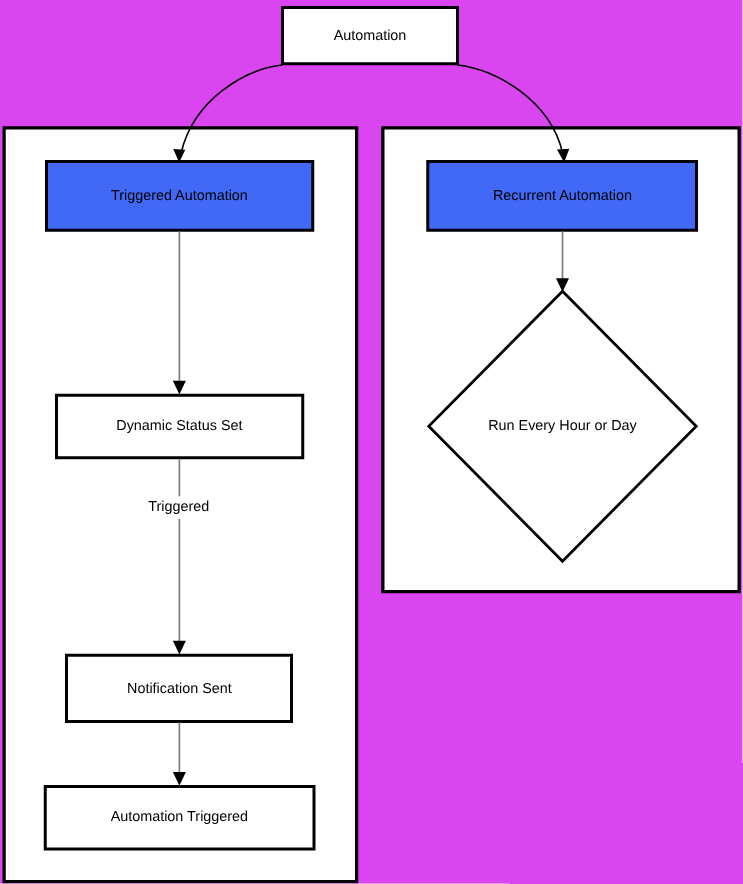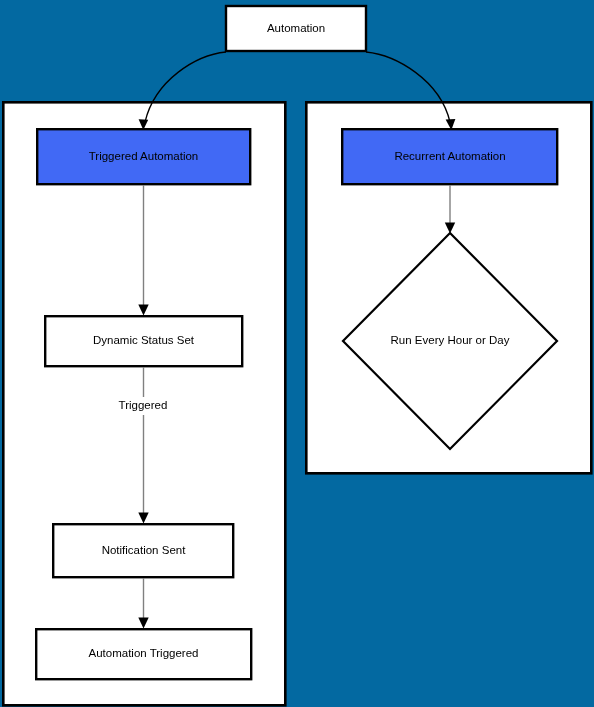--- a/index.html
+++ b/index.html
@@ -7,21 +7,21 @@
     padding: 0;
     background: #ffffff;
   }
   body {
     font-family: "Liberation Sans", sans-serif;
   }
   #stage {
     position: relative;
     width: 594px;
     height: 707px;
-    background: #0369a1;
+    background: #d946ef;
     overflow: hidden;
   }
   #diagram-svg {
     position: absolute;
     left: 0;
     top: 0;
     width: 594px;
     height: 707px;
   }
   .node-label {

